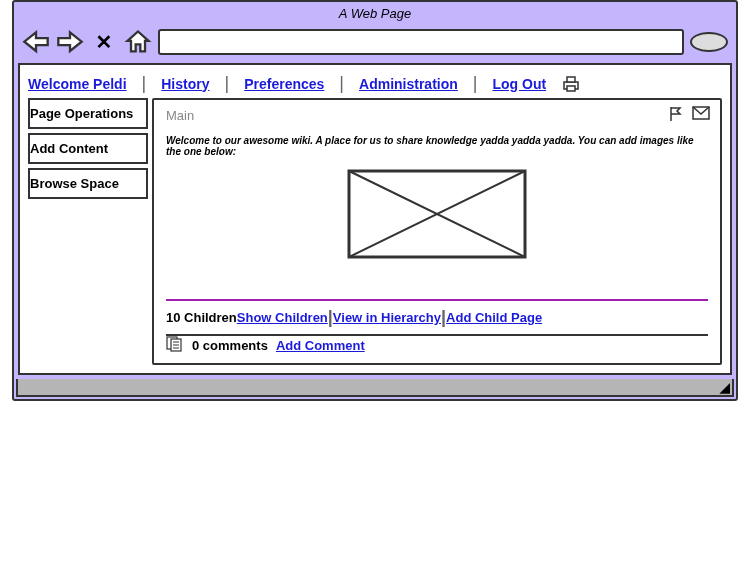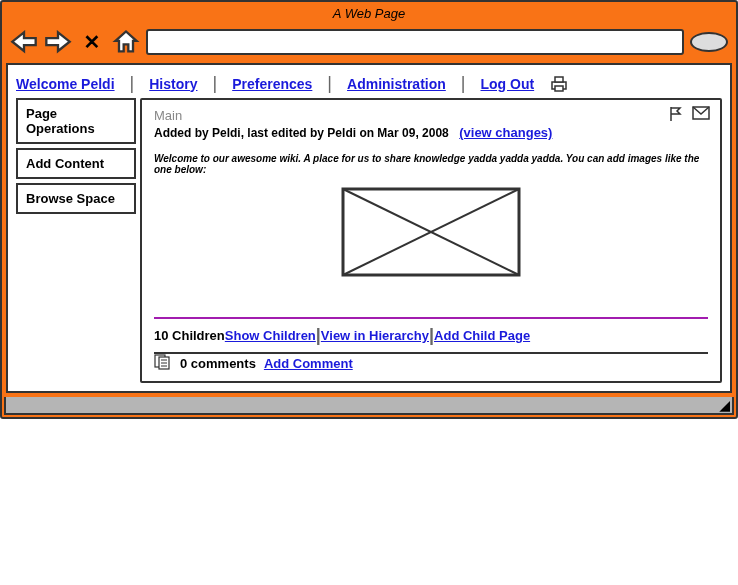--- a/index.html
+++ b/index.html
@@ -1,38 +1,38 @@
 <!DOCTYPE html>
 <html><head>
 <meta charset="utf-8">
 <style>
 * { box-sizing: border-box; margin: 0; padding: 0; }
 body { font-family: "Comic Sans MS", cursive, sans-serif; background: #fff; width: 738px; height: 585px; }
-.browser-chrome { background: #f97316; border: 2px solid #333; border-radius: 3px; }
+.browser-chrome { background: #c4b5fd; border: 2px solid #333; border-radius: 3px; margin-left: 12px; }
 .title-bar { text-align: center; padding: 4px 0; font-size: 13px; font-style: italic; }
 .toolbar { display: flex; align-items: center; padding: 4px 8px; gap: 6px; }
 .nav-icon { width: 28px; height: 24px; display: flex; align-items: center; justify-content: center; cursor: pointer; }
 .url-bar { flex: 1; height: 26px; background: #fff; border: 2px solid #333; border-radius: 3px; }
 .oval-btn { width: 38px; height: 20px; background: #ddd; border: 2px solid #333; border-radius: 50%; cursor: pointer; }
 .content-area { background: #fff; border: 2px solid #333; margin: 4px; padding: 8px; }
 .top-row { display: flex; align-items: center; justify-content: space-between; margin-bottom: 8px; }
 .breadcrumb { font-size: 14px; font-weight: bold; }
 .breadcrumb a { color: #1a1adb; text-decoration: underline; }
 .search-group { display: flex; align-items: center; gap: 6px; }
 .search-input { width: 130px; height: 24px; border: 2px solid #333; border-radius: 12px; padding: 0 10px; font-family: inherit; }
 .search-btn { padding: 3px 10px; border: 2px solid #333; background: #fff; font-family: inherit; font-weight: bold; cursor: pointer; box-shadow: 1px 1px 0 #333; }
 .header-row { display: flex; align-items: center; justify-content: space-between; }
 .logo { font-size: 32px; font-weight: bold; font-style: italic; color: #1a5c3a; }
 .top-links { display: flex; align-items: center; gap: 15px; font-size: 14px; }
 .top-links a { color: #1a1adb; text-decoration: underline; font-weight: bold; }
 .sep { color: #666; font-size: 18px; }
 .printer-icon { width: 20px; height: 18px; }
 .main-layout { display: flex; margin-top: 4px; }
 .sidebar { width: 120px; display: flex; flex-direction: column; gap: 4px; }
-.sidebar-btn { border: 2px solid #333; padding: 6px 8px; font-size: 13px; font-weight: bold; background: #fff; cursor: pointer; text-align: left; font-family: inherit; }
+.sidebar-btn { border: 2px solid #333; padding: 6px 0; font-size: 13px; font-weight: bold; background: #fff; cursor: pointer; text-align: left; font-family: inherit; }
 .page-panel { flex: 1; border: 2px solid #333; border-radius: 2px; margin-left: 4px; padding: 8px 12px; position: relative; }
 .panel-crumb { color: #888; font-size: 13px; }
 .panel-icons { position: absolute; top: 6px; right: 10px; display: flex; gap: 8px; }
 .page-title { font-size: 22px; font-weight: bold; margin: 2px 0 6px; }
 .byline { font-size: 12px; font-weight: bold; }
 .view-changes { color: #1a1adb; text-decoration: underline; font-weight: bold; font-size: 13px; margin-left: 6px; }
 .body-text { font-size: 10px; font-weight: bold; margin: 12px 0; font-style: italic; }
 .img-placeholder { width: 180px; height: 90px; margin: 8px auto; position: relative; }
 .img-placeholder svg { width: 100%; height: 100%; }
 .footer-links { border-top: 2px solid #a21caf; margin-top: 40px; padding-top: 6px; display: flex; align-items: center; font-size: 13px; font-weight: bold; }
@@ -106,24 +106,20 @@
               </svg>
           </span>
           <span>
             <svg width="18" height="14" viewBox="0 0 18 14">
                 <rect x="1" y="1" width="16" height="12" fill="#fff" stroke="#333" stroke-width="1.5"></rect>
                 <path d="M1 1 L9 8 L17 1" fill="none" stroke="#333" stroke-width="1.5"></path>
               </svg>
           </span>
         </div>
         <div class="panel-crumb">Main</div>
-        <div>
-          <span class="byline">Added by Peldi, last edited by Peldi on Mar 09, 2008</span>
-          <a href="#" class="view-changes">(view changes)</a>
-        </div>
         <div class="body-text">Welcome to our awesome wiki. A place for us to share knowledge yadda yadda yadda. You can add images like the one below:</div>
         <div class="img-placeholder">
           <svg viewBox="0 0 180 90">
               <rect x="2" y="2" width="176" height="86" fill="#fff" stroke="#333" stroke-width="3"></rect>
               <line x1="2" y1="2" x2="178" y2="88" stroke="#333" stroke-width="2"></line>
               <line x1="178" y1="2" x2="2" y2="88" stroke="#333" stroke-width="2"></line>
             </svg>
         </div>
 
         <div class="footer-links">

